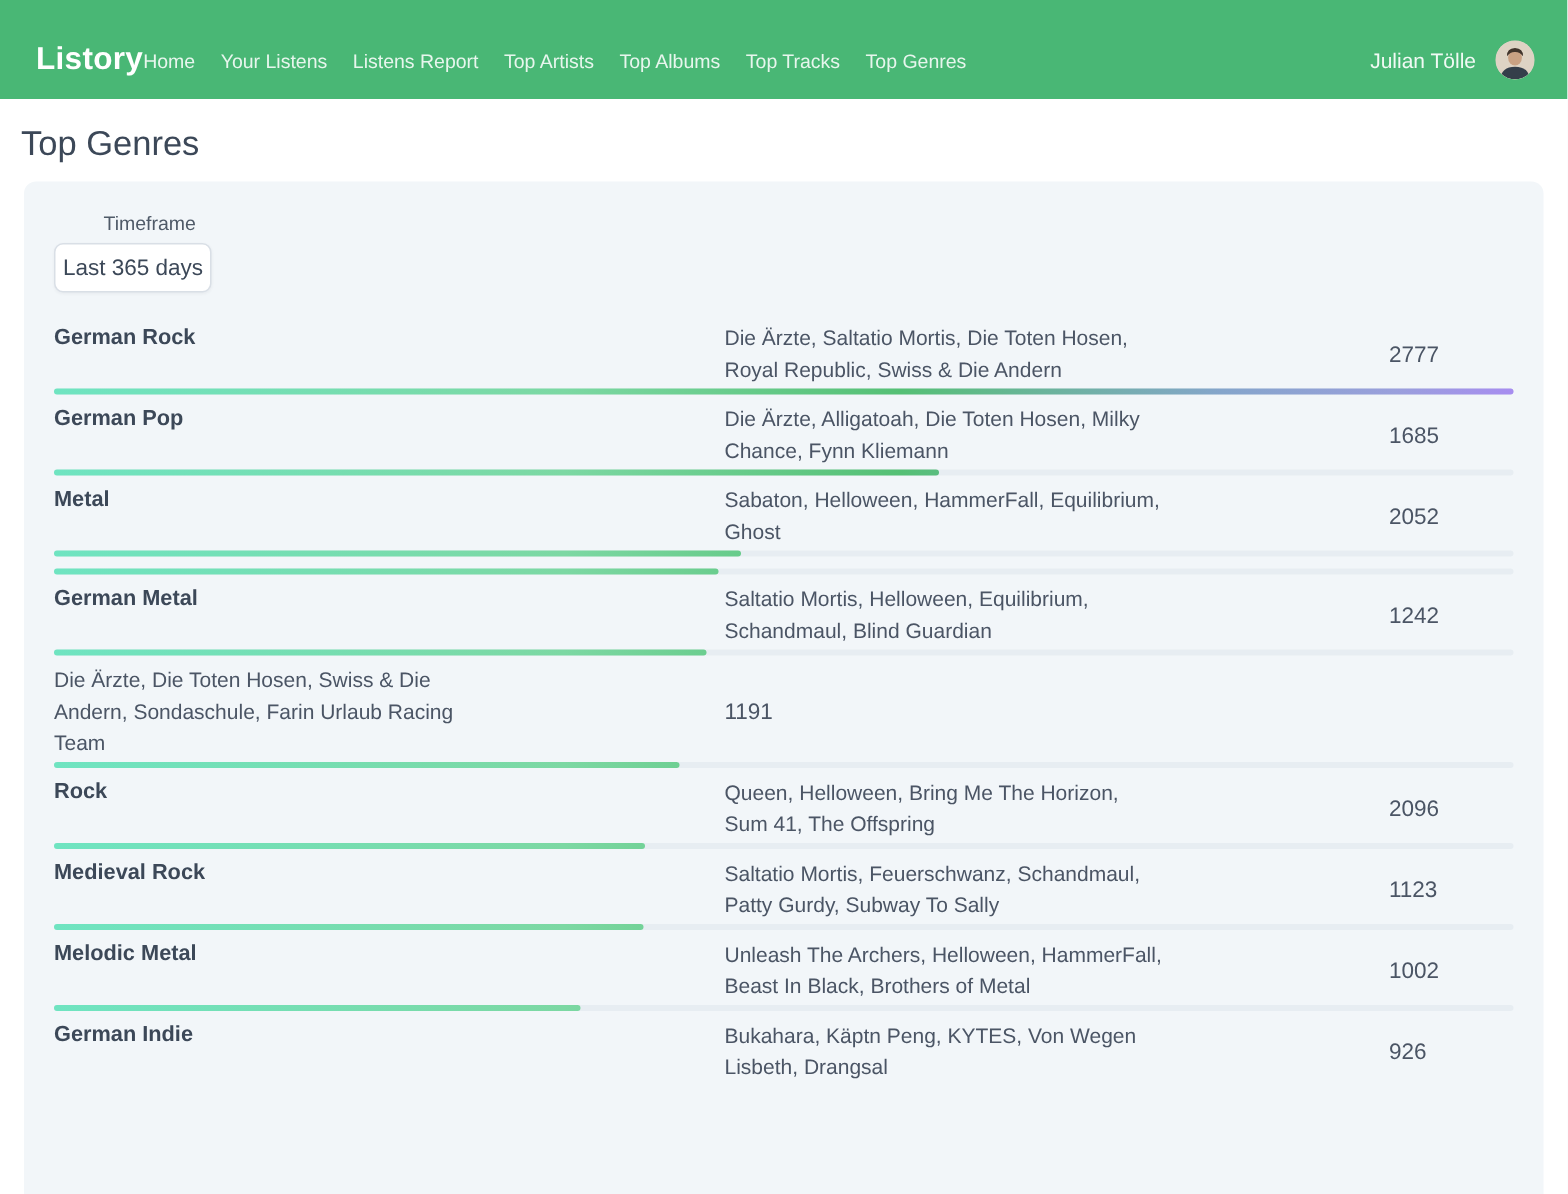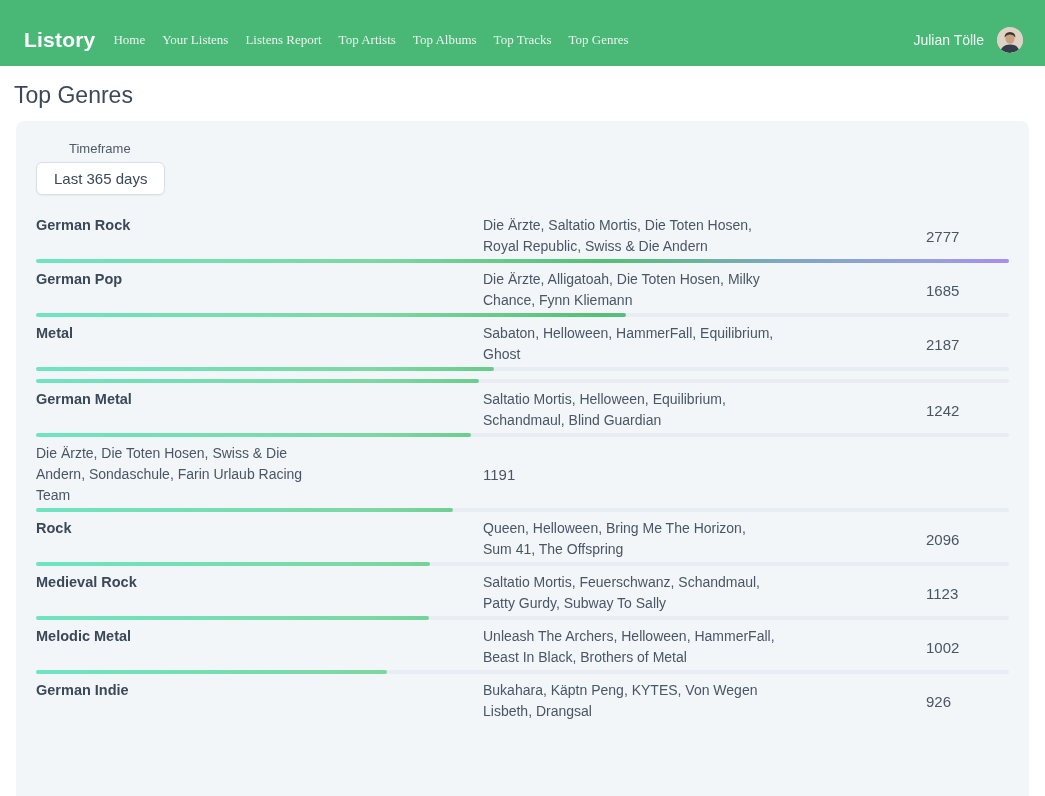--- a/index.html
+++ b/index.html
@@ -3,38 +3,38 @@
 <meta charset="utf-8">
 <style>
   * { margin:0; padding:0; box-sizing:border-box; }
   html,body { width:1045px; height:796px; overflow:hidden; background:#ffffff;
               font-family:"Liberation Sans", sans-serif; }
 
   
   .navbar { height:66px; background:#49b775; display:flex; align-items:center;
             padding:14px 22px 0 24px; }
   .brand { color:#ffffff; font-size:21px; font-weight:bold; letter-spacing:.2px; cursor:pointer; }
-  .nav-links { display:flex; align-items:center; gap:17px; margin-left:18px; list-style:none;font-family:Liberation Serif, serif; }
+  .nav-links { display:flex; align-items:center; gap:17px; list-style:none; }
   .nav-link { color:rgba(255,255,255,.87); font-size:13px; cursor:pointer; white-space:nowrap; }
   .nav-user { margin-left:auto; display:flex; align-items:center; }
   .user-name { color:rgba(255,255,255,.92); font-size:14px; margin-right:13px; }
   .avatar { width:26px; height:26px; border-radius:50%; overflow:hidden; cursor:pointer;
             background:#ddd3c6; flex:0 0 auto; }
   .avatar svg { display:block; width:100%; height:100%; }
 
   
   .page { padding:0; }
   .page-title { font-size:23px; font-weight:500; color:#3c4858; margin:16px 0 12px 14px; }
 
   .card { margin:0 16px; width:1013px; background:#f2f6f9; border-radius:8px;
           padding:20px 20px 0 20px; height:700px; overflow:hidden; }
 
   .timeframe-label { display:block; font-size:13px; color:#4f5a68; margin-bottom:6px;margin-left:33px; }
   .timeframe-btn { display:inline-block; background:#ffffff; border:1px solid #d9dfe6;
-          border-radius:6px; padding:7px 17px; font-size:15px; color:#3c4858;
+          border-radius:6px; padding:7px 5px; font-size:15px; color:#3c4858;
           font-family:"Liberation Sans", sans-serif; cursor:pointer;
           box-shadow:0 1px 2px rgba(60,72,88,.06); }
 
   
   .genre-list { margin-top:14px; }
   .genre-row { padding-top:6px; }
   .row-grid { display:grid; grid-template-columns:447px 443px 1fr; min-height:42px; }
   .genre-name { font-size:14.5px; font-weight:bold; color:#3c4858; padding-top:2px; }
   .genre-artists { font-size:14px; color:#4b5565; line-height:21px; max-width:292px; }
   .genre-count { font-size:15px; color:#4b5565; align-self:center; }
@@ -105,21 +105,21 @@
       <div class="genre-count">1685</div>
     </div>
     <div class="track">
       <div class="fill" style="width: 60.677%; background-size: 164.807% 100%;"></div>
     </div>
   </div>
         <div class="genre-row">
     <div class="row-grid">
       <div class="genre-name">Metal</div>
       <div class="genre-artists">Sabaton, Helloween, HammerFall, Equilibrium, Ghost</div>
-      <div class="genre-count">2187</div>
+      <div class="genre-count">2052</div>
     </div>
     <div class="track">
       <div class="fill" style="width: 47.1012%; background-size: 212.309% 100%;"></div>
     </div>
   </div>
         <div class="genre-row">
     <div class="track">
       <div class="fill" style="width: 45.4807%; background-size: 219.873% 100%;"></div>
     </div>
   </div>

